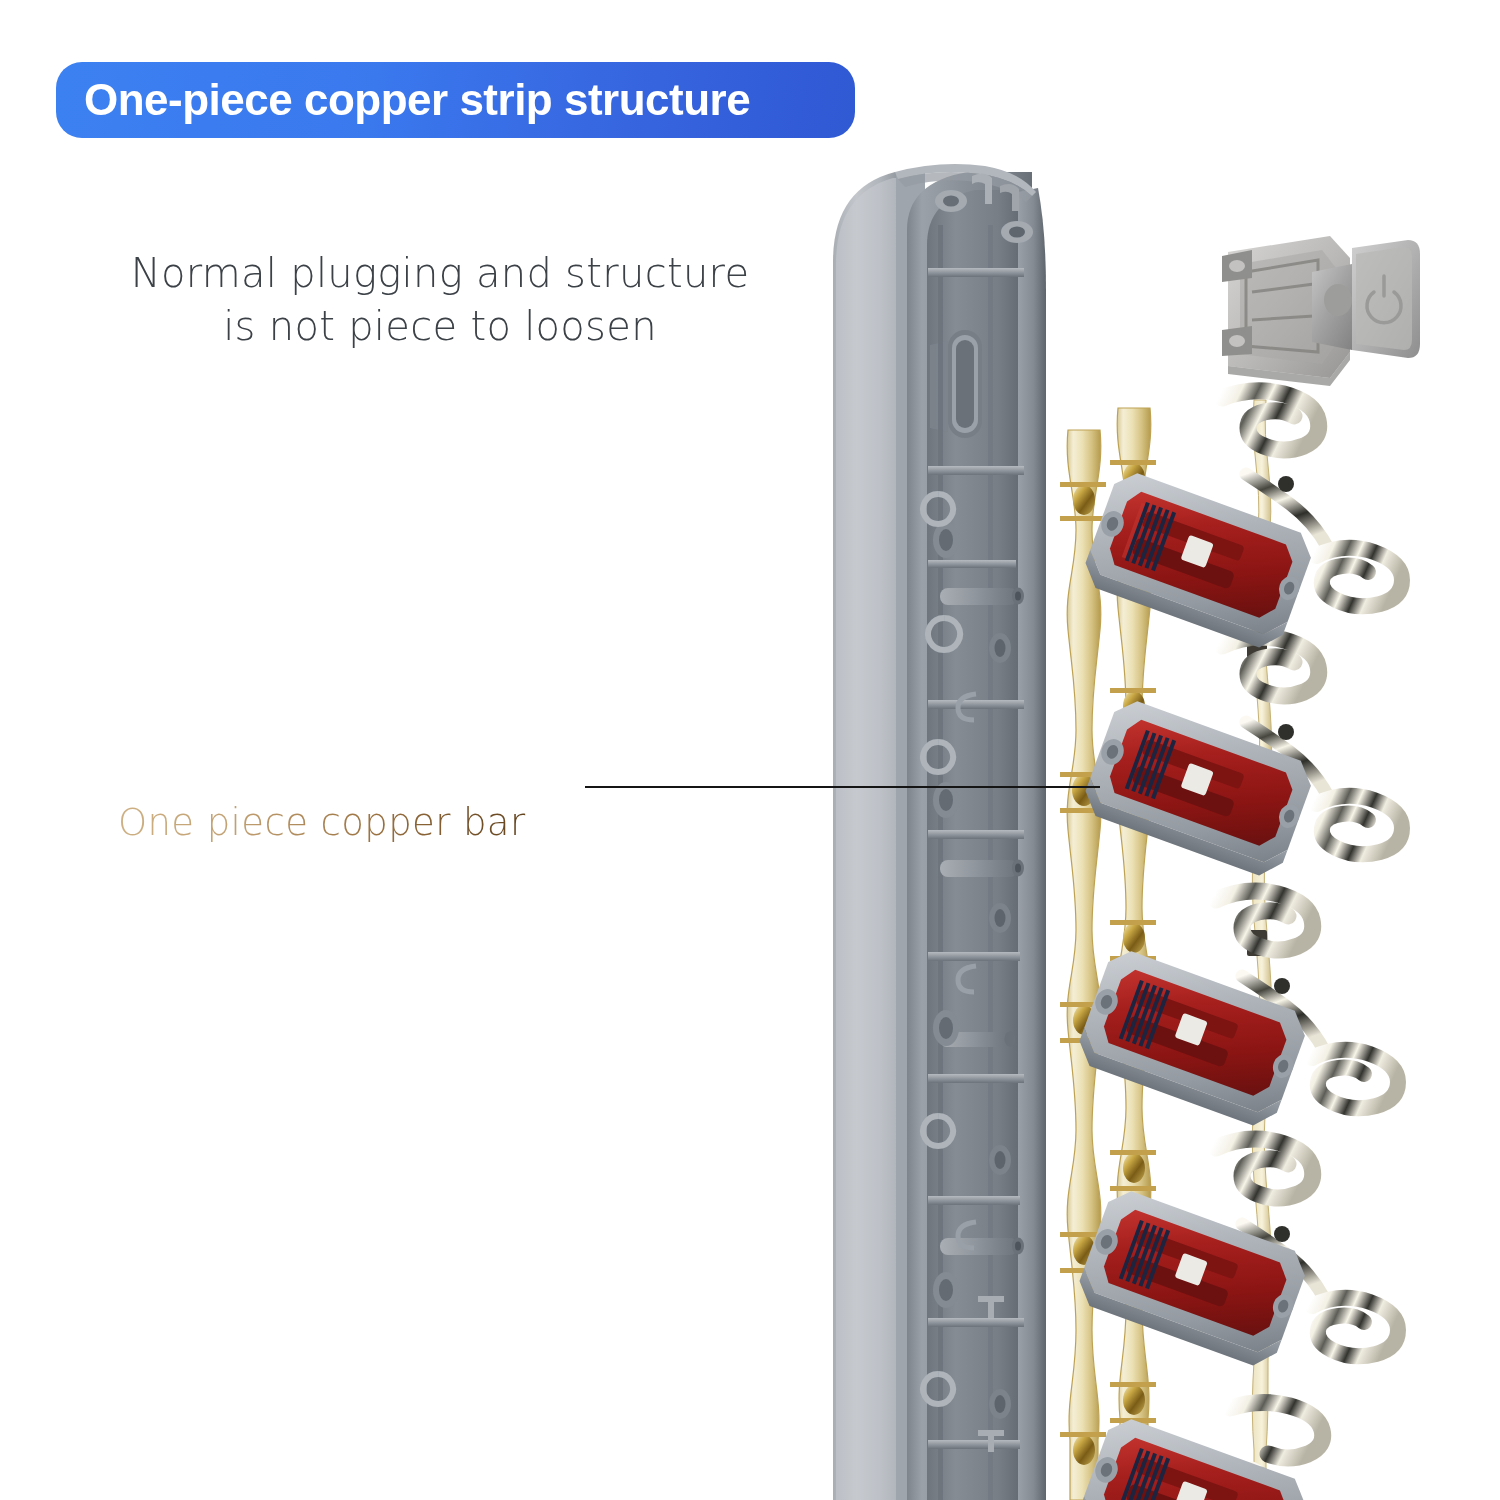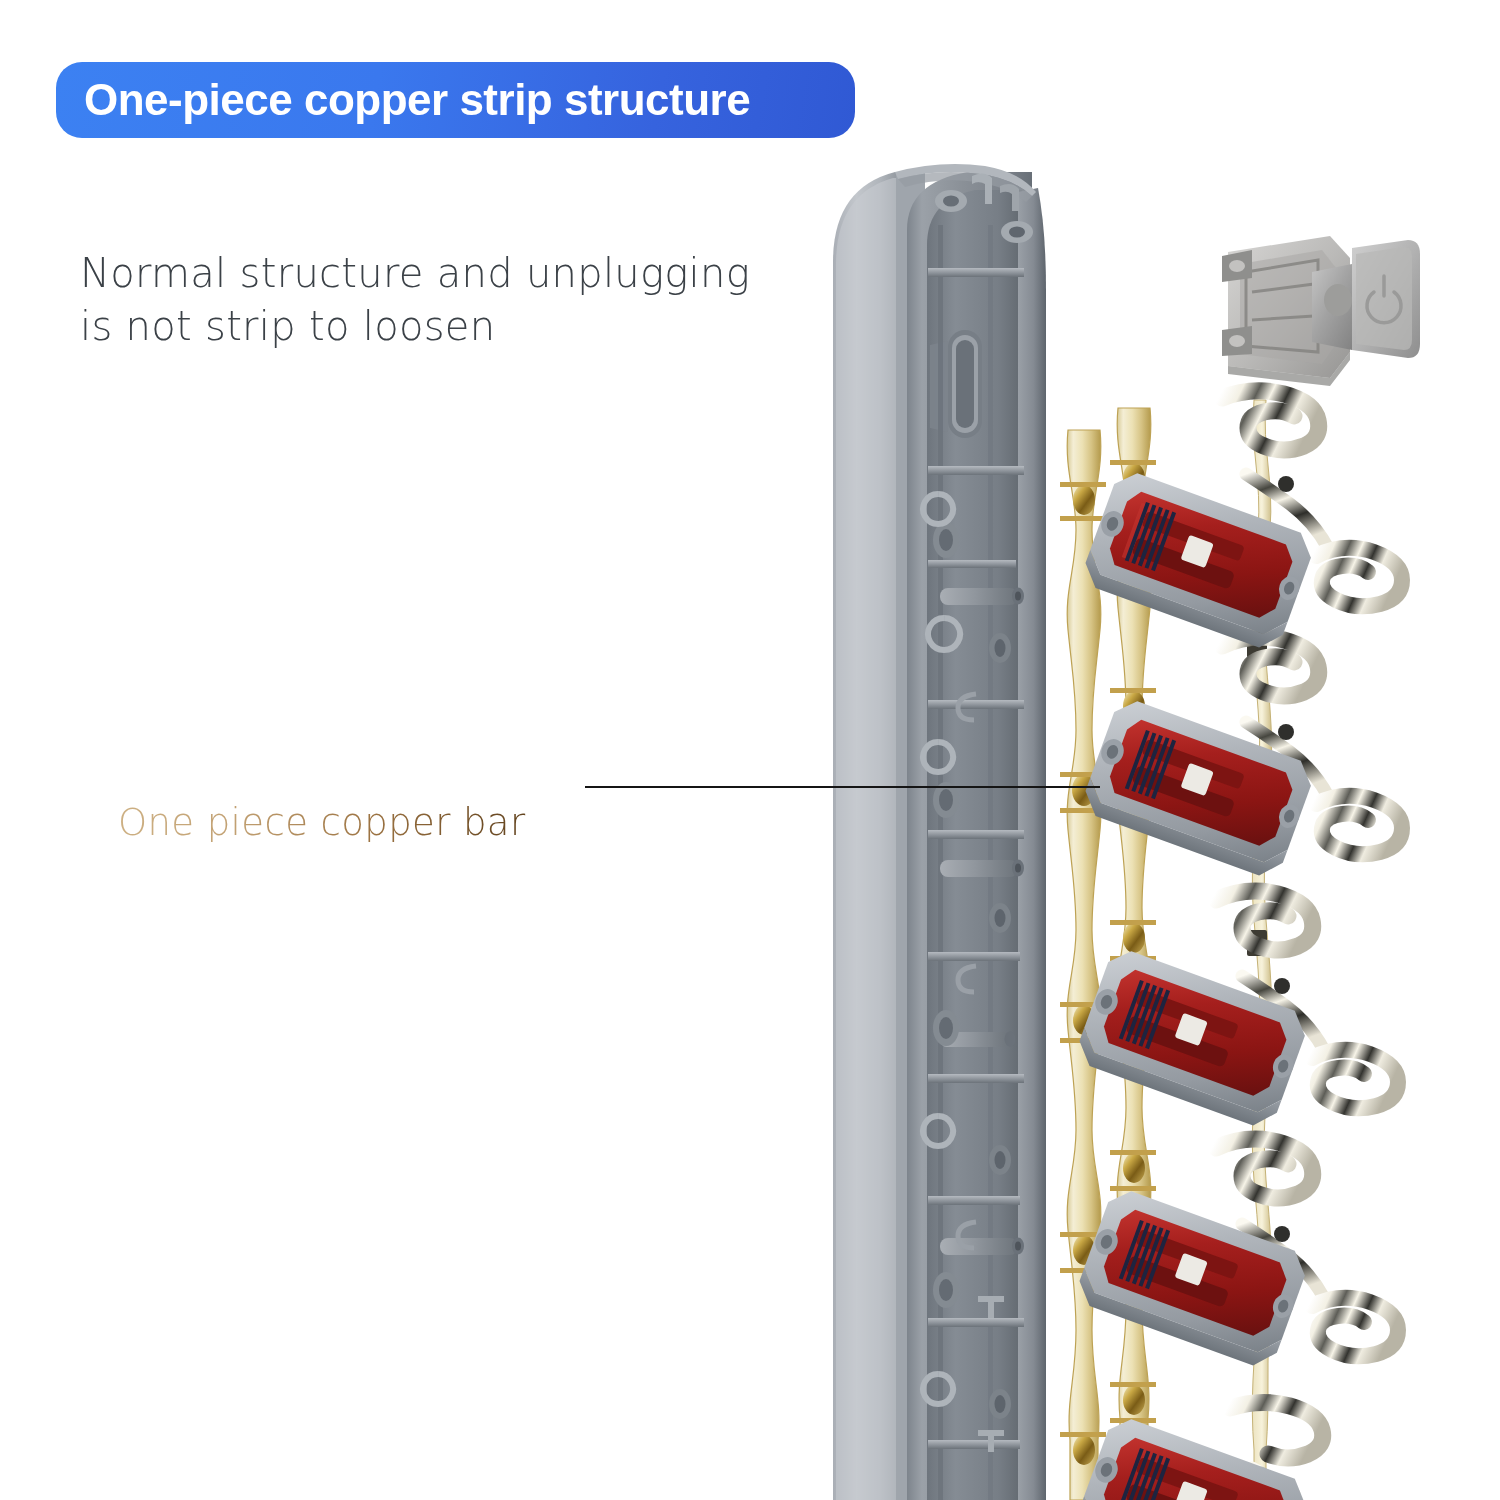--- a/index.html
+++ b/index.html
@@ -3,21 +3,21 @@
 <meta charset="utf-8">
 <style>
   html,body{margin:0;padding:0;}
   body{
     width:1500px;height:1500px;
     background:#ffffff;
     font-family:"Liberation Sans", sans-serif;
     overflow:hidden;
     position:relative;
   }
-  #stage{position:absolute;inset:0;width:1236px;height:1500px;}
+  #stage{position:absolute;inset:0;width:1236px;height:1500px;text-align:center;}
 
   
   .title-badge{
     position:absolute;left:56px;top:62px;
     width:799px;height:76px;
     border-radius:26px;
     background:linear-gradient(100deg,#3c81f2 0%,#3a78ee 40%,#3663de 75%,#3059d4 100%);
     display:flex;align-items:center;
     box-sizing:border-box;
     padding-left:28px;
@@ -597,22 +597,22 @@
 
       <path d="M1228,366 L1330,378 L1350,352 L1350,360 L1330,386 L1228,374 Z" fill="#6f6f6d" opacity="0.6"></path>
     </g>
   </svg>
 
   <div class="title-badge">
     <span class="title-text">One-piece copper strip structure</span>
   </div>
 
   <div class="description">
-    <span class="ln">Normal structure and unplugging</span>
-    <span class="ln">is not strip to loosen</span>
+    <span class="ln">Normal plugging and structure</span>
+    <span class="ln">is not piece to loosen</span>
   </div>
 
   <div class="callout">
     <span class="callout-label">One piece copper bar</span>
   </div>
   <div class="leader-line"></div>
 
 </div>
 
 </body></html>

